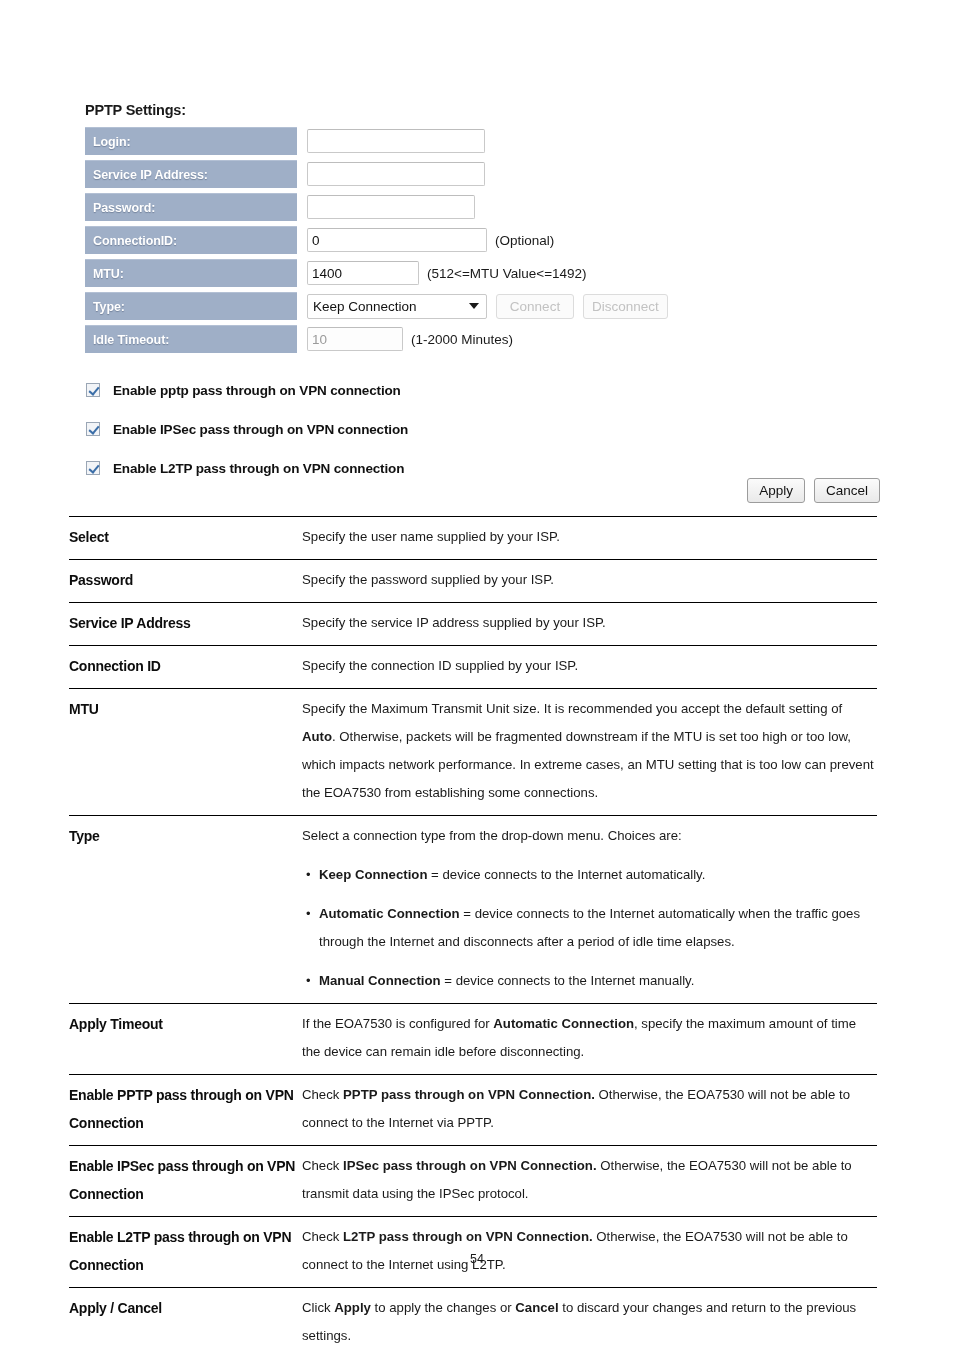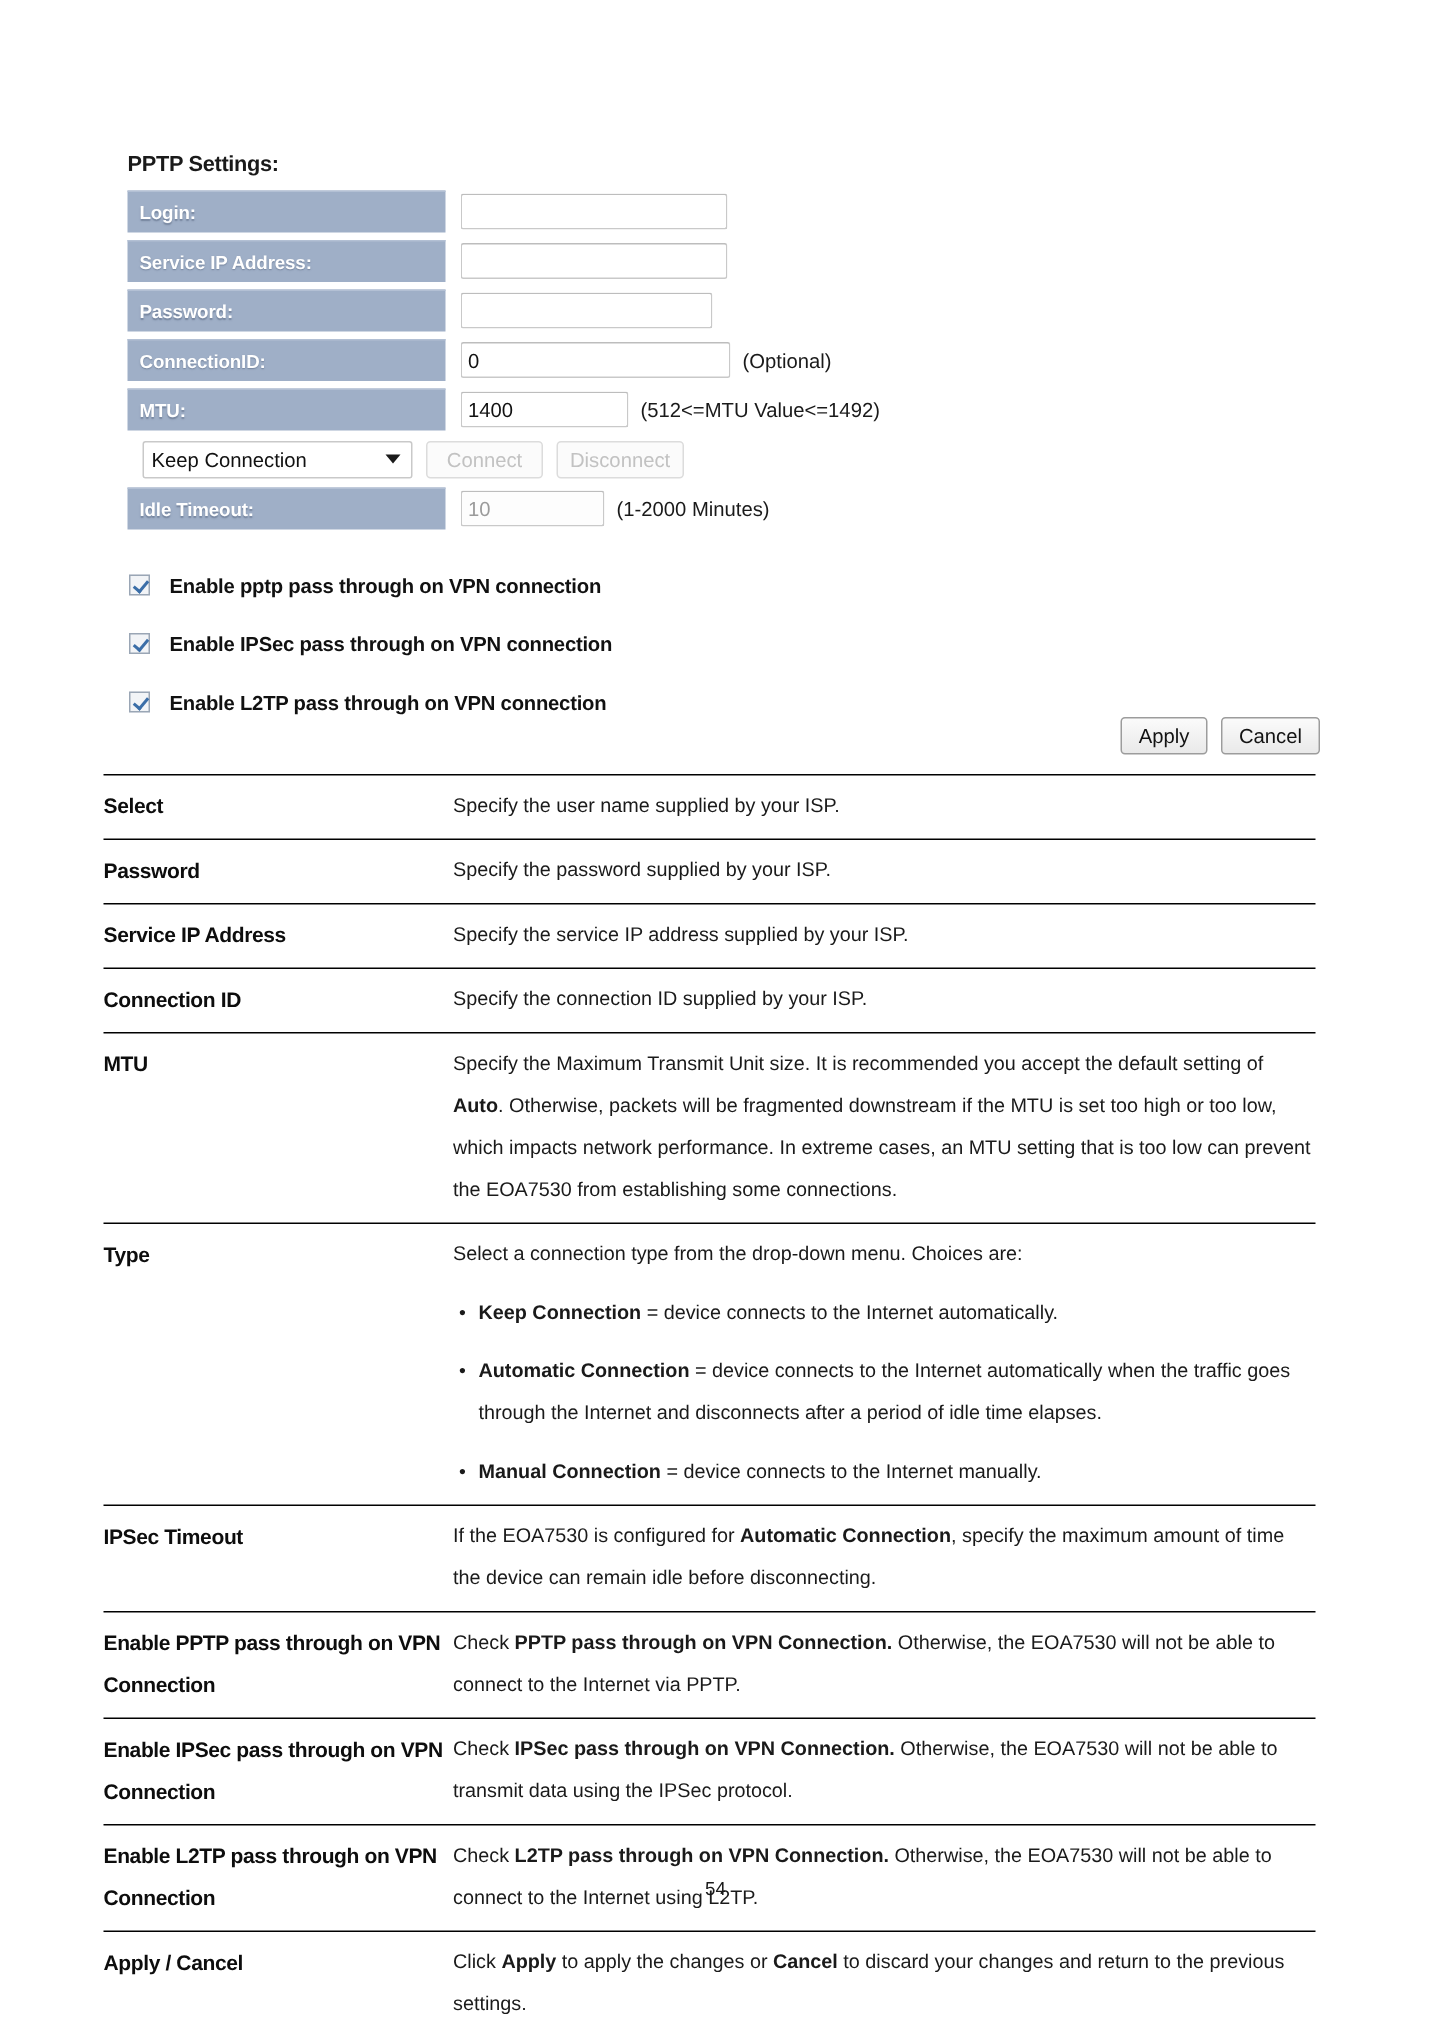--- a/index.html
+++ b/index.html
@@ -292,20 +292,21 @@
 
   <div class="form-row">
     <div class="form-label">MTU:</div>
     <div class="field-wrap">
       <input class="text-input w-mtu" type="text" value="1400" style="">
       <span class="hint">(512&lt;=MTU Value&lt;=1492)</span>
     </div>
   </div>
 
   <div class="form-row">
+    <div class="form-label">Type:</div>
     <div class="field-wrap">
       <div class="select-box">
         <span>Keep Connection</span>
         <span class="caret"></span>
       </div>
       <div class="btn-disabled">Connect</div>
       <div class="btn-disabled">Disconnect</div>
     </div>
   </div>
 
@@ -365,21 +366,21 @@
         <td class="desc">
           <span class="desc-intro">Select a connection type from the drop-down menu. Choices are:</span>
           <ul>
             <li><b>Keep Connection</b> = device connects to the Internet automatically.</li>
             <li><b>Automatic Connection</b> = device connects to the Internet automatically when the traffic goes through the Internet and disconnects after a period of idle time elapses.</li>
             <li><b>Manual Connection</b> = device connects to the Internet manually.</li>
           </ul>
         </td>
       </tr>
       <tr>
-        <td class="term">IPSec Timeout</td>
+        <td class="term">Apply Timeout</td>
         <td class="desc">If the EOA7530 is configured for <b>Automatic Connection</b>, specify the maximum amount of time the device can remain idle before disconnecting.</td>
       </tr>
       <tr>
         <td class="term">Enable PPTP pass through on VPN Connection</td>
         <td class="desc">Check <b>PPTP pass through on VPN Connection.</b> Otherwise, the EOA7530 will not be able to connect to the Internet via PPTP.</td>
       </tr>
       <tr>
         <td class="term">Enable IPSec pass through on VPN Connection</td>
         <td class="desc">Check <b>IPSec pass through on VPN Connection.</b> Otherwise, the EOA7530 will not be able to transmit data using the IPSec protocol.</td>
       </tr>

